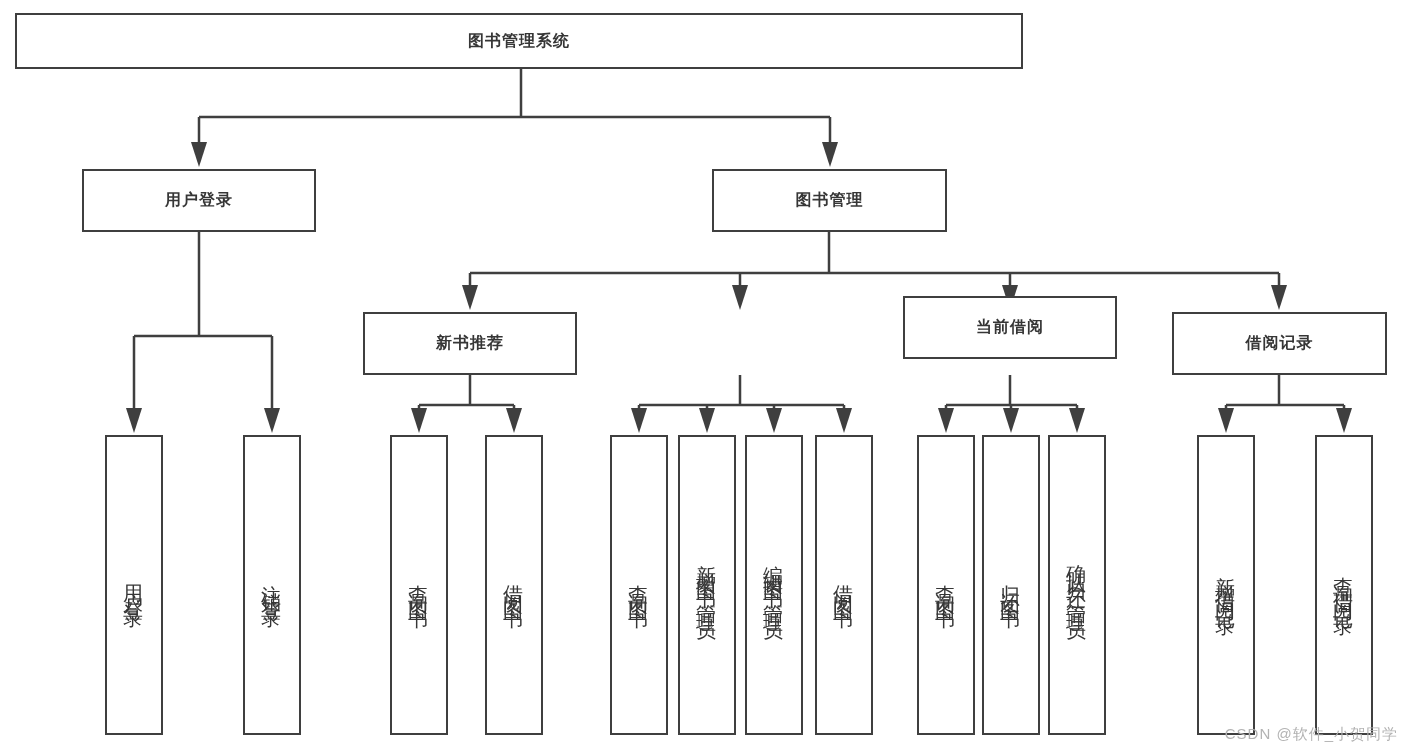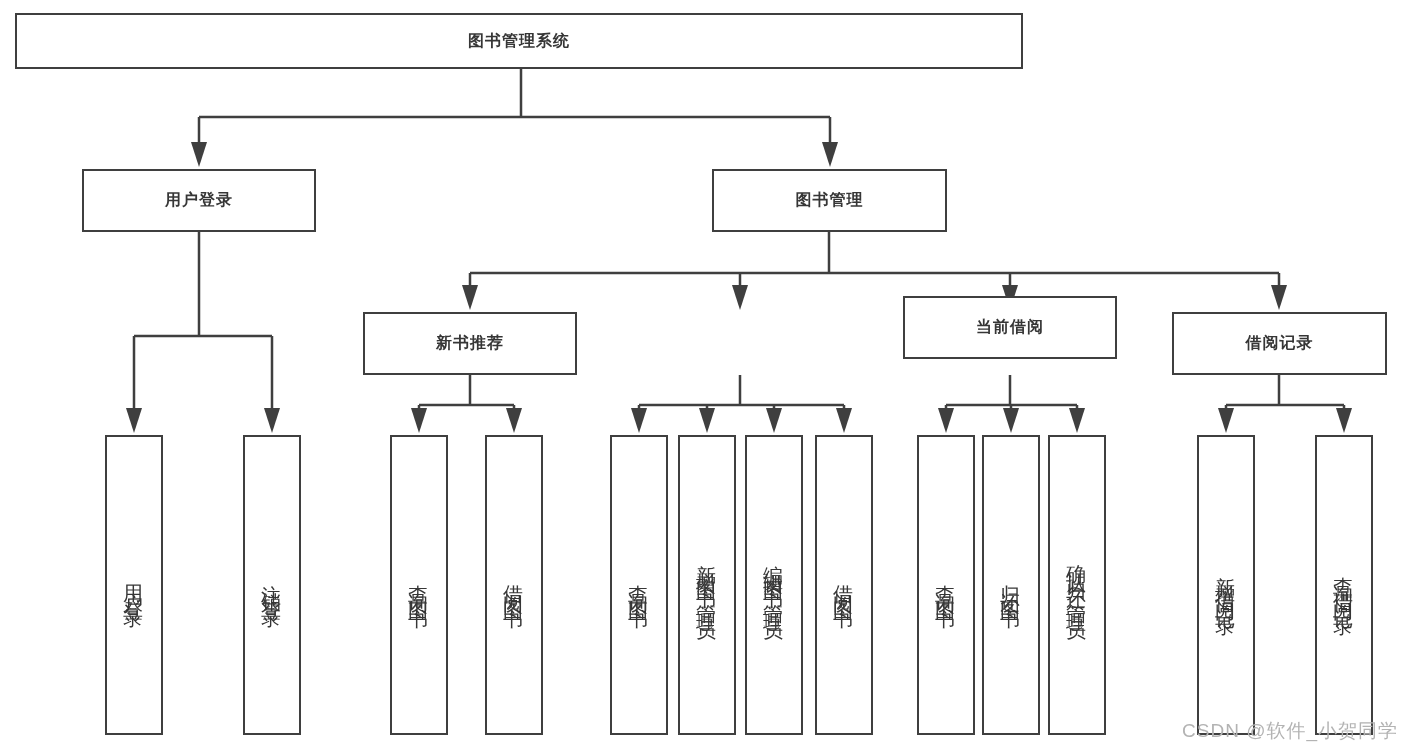--- a/index.html
+++ b/index.html
@@ -46,21 +46,21 @@
     text-orientation: mixed;
     font-size: 20px;
     letter-spacing: 8px;
     color: #363636;
     z-index: 2;
   }
   #watermark {
     position: absolute;
     right: 7px;
     bottom: 3px;
-    font-size: 19px;
+    font-size: 15px;
     color: #b3b3b3;
     letter-spacing: 1px;
     z-index: 3;
     white-space: nowrap;
   }
   .stroke { stroke: #3f3f3f; stroke-width: 2.5; fill: none; }
   .head { fill: #3f3f3f; stroke: none; }
 </style>
 </head>
 <body>

